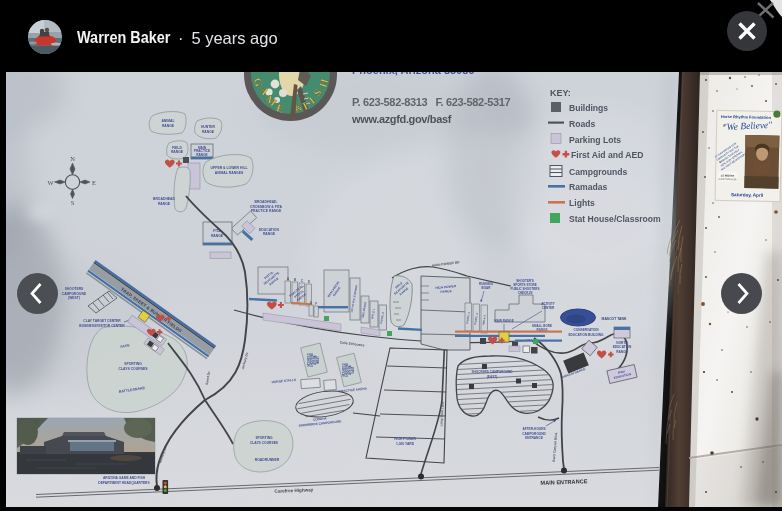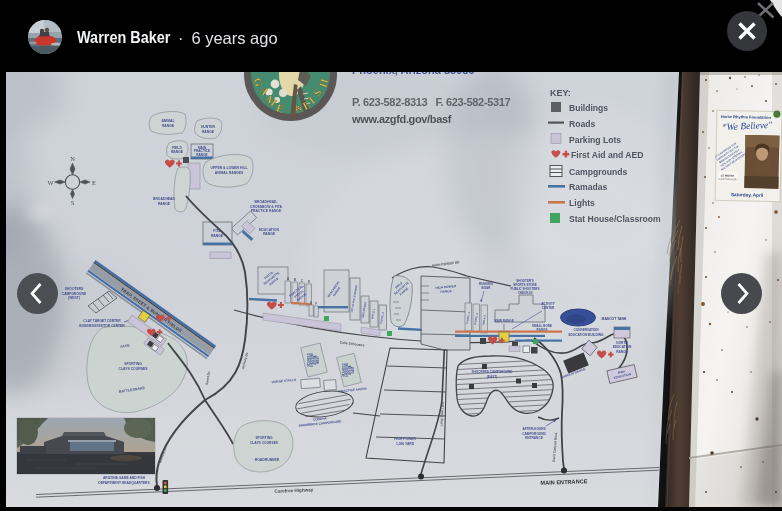--- a/index.html
+++ b/index.html
@@ -757,21 +757,21 @@
 <circle cx="14" cy="11" r="2.2" fill="#44423e"></circle>
 <circle cx="19" cy="10" r="2.2" fill="#55504a"></circle>
 <rect x="12" y="12" width="9" height="4" fill="#3f4246"></rect>
 <ellipse cx="28" cy="24" rx="5" ry="1.6" fill="#cfd6da" opacity="0.7"></ellipse>
 <ellipse cx="5" cy="23" rx="4" ry="1.4" fill="#aab6bd" opacity="0.6"></ellipse>
 </g>
 </svg>
 
 <div class="abs" style="left:77px;top:28px;color:#f2f3f5;font-size:17px;font-weight:bold;letter-spacing:0px;transform:scaleX(0.85);transform-origin:0 50%">Warren Baker</div>
 
-<div class="abs" style="left:178px;top:29px;color:#e2e4e8;font-size:16.5px">·  6 years ago</div>
+<div class="abs" style="left:178px;top:29px;color:#e2e4e8;font-size:16.5px">·  5 years ago</div>
 
 <svg class="abs" style="left:727px;top:11px;width:40px;height:40px" viewBox="0 0 40 40">
 <circle cx="20" cy="20" r="20" fill="#353639"></circle>
 <path d="M 12.5 12.5 L 27.5 27.5 M 27.5 12.5 L 12.5 27.5" stroke="#ffffff" stroke-width="3.4" fill="none"></path>
 </svg>
 
 <svg class="abs" style="left:17px;top:273px;width:41px;height:41px" viewBox="0 0 41 41">
 <circle cx="20.5" cy="20.5" r="20.5" fill="#4b4e53"></circle>
 <path d="M 23.5 11 L 15 20.5 L 23.5 30" stroke="#ffffff" stroke-width="2.7" fill="none"></path>
 </svg>

